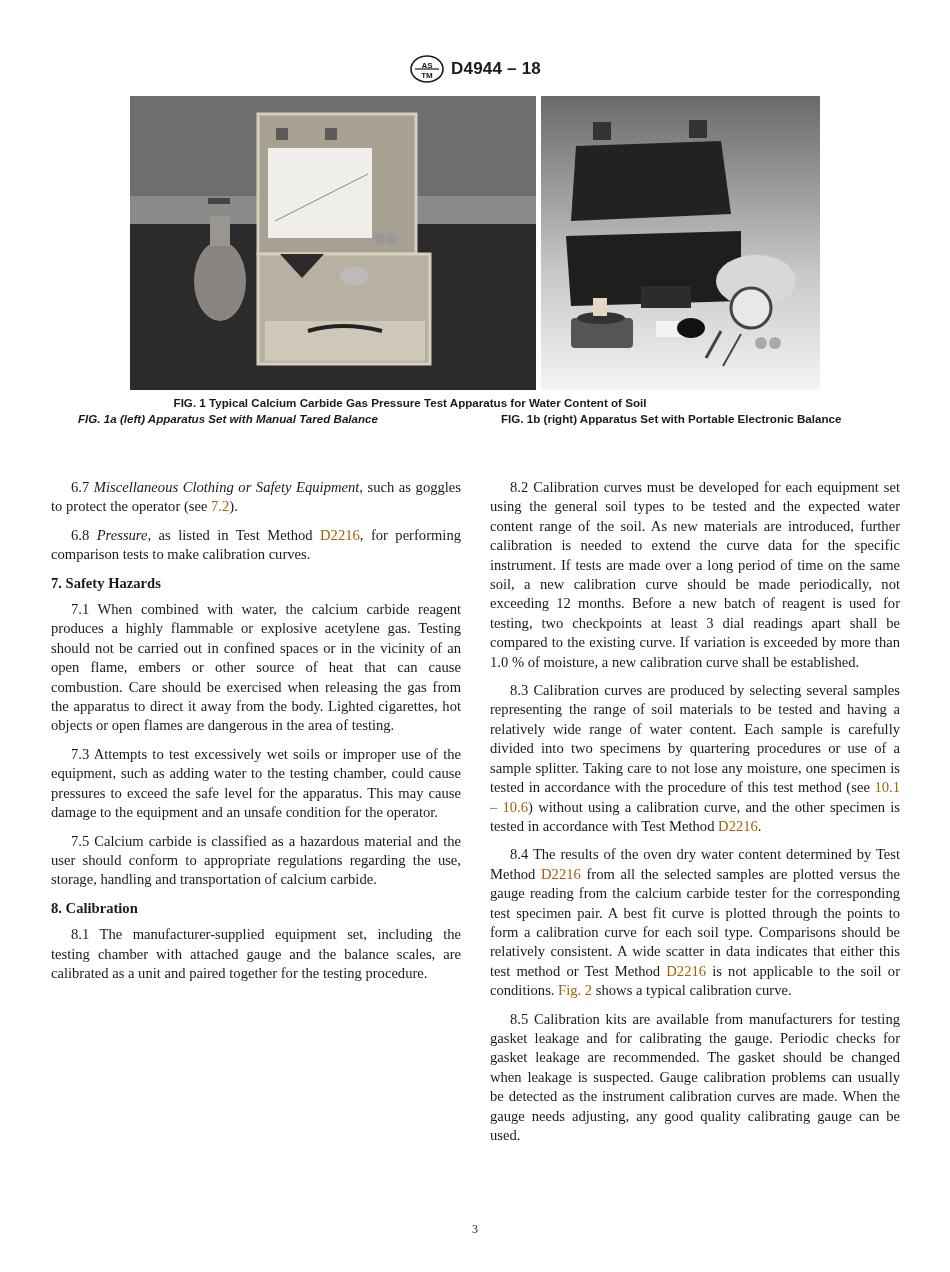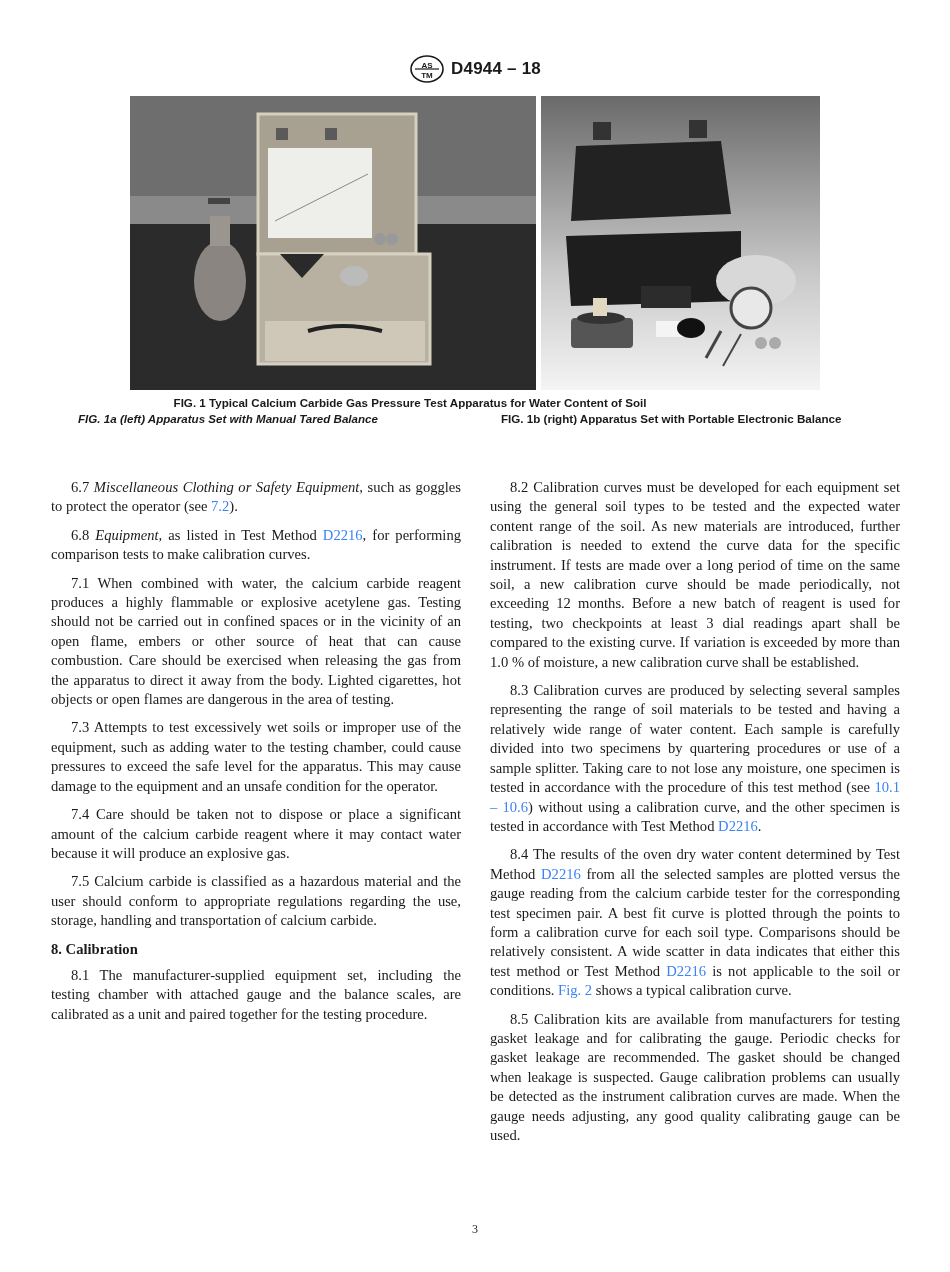--- a/index.html
+++ b/index.html
@@ -15,21 +15,21 @@
   .fig-caption { position:absolute; font-family:"Liberation Sans", sans-serif; font-weight:bold; font-size:11.6px; color:#1a1a1a; white-space:nowrap; }
   .cap-main { top:396px; left:0; width:820px; text-align:center; }
   .cap-a { top:412px; left:78px;font-style:italic; }
   .cap-b { top:412px; left:501px; }
 
   .col { position:absolute; top:478px; width:410px; font-family:"Liberation Serif", serif; font-size:14.6px; line-height:19.4px; text-align:justify; }
   .col-left { left:51px; }
   .col-right { left:490px; }
   .col p { margin:0 0 9px 0; text-indent:20px; hyphens:manual; }
   .col h3 { margin:6px 0 7px 0; font-size:14.6px; font-weight:bold; text-indent:0; }
-  .link { color:#3b82f6; }
+  .link { color:#a16207; }
   em { font-style:italic; }
   .page-num { position:absolute; top:1222px; left:0; width:950px; text-align:center; font-family:"Liberation Serif", serif; font-size:12px; }
 </style>
 </head>
 <body>
 
 <div class="header">
   <div class="header-inner">
     <svg class="astm-logo" viewBox="0 0 36 30">
       <ellipse cx="18" cy="15" rx="16" ry="13" fill="none" stroke="#1a1a1a" stroke-width="1.6"></ellipse>
@@ -99,24 +99,24 @@
     <line x1="182" y1="270" x2="200" y2="238" stroke="#444" stroke-width="2"></line>
   </svg>
 </div>
 
 <div class="fig-caption cap-main">FIG. 1 Typical Calcium Carbide Gas Pressure Test Apparatus for Water Content of Soil</div>
 <div class="fig-caption cap-a">FIG. 1a (left) Apparatus Set with Manual Tared Balance</div>
 <div class="fig-caption cap-b">FIG. 1b (right) Apparatus Set with Portable Electronic Balance</div>
 
 <div class="col col-left">
   <p><span>6.7 </span><em>Miscellaneous Clothing or Safety Equipment,</em><span> such as goggles to protect the operator (see </span><a class="link">7.2</a><span>).</span></p>
-  <p><span>6.8 </span><em>Equipment,</em><span> as listed in Test Method </span><a class="link">D2216</a><span>, for performing comparison tests to make calibration curves.</span></p>
+  <p><span>6.8 </span><em>Pressure,</em><span> as listed in Test Method </span><a class="link">D2216</a><span>, for performing comparison tests to make calibration curves.</span></p>
+  <h3>7. Safety Hazards</h3>
   <p>7.1  When combined with water, the calcium carbide reagent produces a highly flammable or explosive acetylene gas. Testing should not be carried out in confined spaces or in the vicinity of an open flame, embers or other source of heat that can cause combustion. Care should be exercised when releasing the gas from the apparatus to direct it away from the body. Lighted cigarettes, hot objects or open flames are dangerous in the area of testing.</p>
   <p>7.3  Attempts to test excessively wet soils or improper use of the equipment, such as adding water to the testing chamber, could cause pressures to exceed the safe level for the apparatus. This may cause damage to the equipment and an unsafe condition for the operator.</p>
-  <p>7.4  Care should be taken not to dispose or place a significant amount of the calcium carbide reagent where it may contact water because it will produce an explosive gas.</p>
   <p>7.5 Calcium carbide is classified as a hazardous material and the user should conform to appropriate regulations regarding the use, storage, handling and transportation of calcium carbide.</p>
   <h3>8. Calibration</h3>
   <p>8.1  The manufacturer-supplied equipment set, including the testing chamber with attached gauge and the balance scales, are calibrated as a unit and paired together for the testing procedure.</p>
 </div>
 
 <div class="col col-right">
   <p>8.2 Calibration curves must be developed for each equipment set using the general soil types to be tested and the expected water content range of the soil. As new materials are introduced, further calibration is needed to extend the curve data for the specific instrument. If tests are made over a long period of time on the same soil, a new calibration curve should be made periodically, not exceeding 12 months. Before a new batch of reagent is used for testing, two checkpoints at least 3 dial readings apart shall be compared to the existing curve. If variation is exceeded by more than 1.0 % of moisture, a new calibration curve shall be established.</p>
   <p><span>8.3 Calibration curves are produced by selecting several samples representing the range of soil materials to be tested and having a relatively wide range of water content. Each sample is carefully divided into two specimens by quartering procedures or use of a sample splitter. Taking care to not lose any moisture, one specimen is tested in accordance with the procedure of this test method (see </span><a class="link">10.1 – 10.6</a><span>) without using a calibration curve, and the other specimen is tested in accordance with Test Method </span><a class="link">D2216</a><span>.</span></p>
   <p><span>8.4  The results of the oven dry water content determined by Test Method </span><a class="link">D2216</a><span> from all the selected samples are plotted versus the gauge reading from the calcium carbide tester for the corresponding test specimen pair. A best fit curve is plotted through the points to form a calibration curve for each soil type. Comparisons should be relatively consistent. A wide scatter in data indicates that either this test method or Test Method </span><a class="link">D2216</a><span> is not applicable to the soil or conditions. </span><a class="link">Fig. 2</a><span> shows a typical calibration curve.</span></p>
   <p>8.5 Calibration kits are available from manufacturers for testing gasket leakage and for calibrating the gauge. Periodic checks for gasket leakage are recommended. The gasket should be changed when leakage is suspected. Gauge calibration problems can usually be detected as the instrument calibration curves are made. When the gauge needs adjusting, any good quality calibrating gauge can be used.</p>

